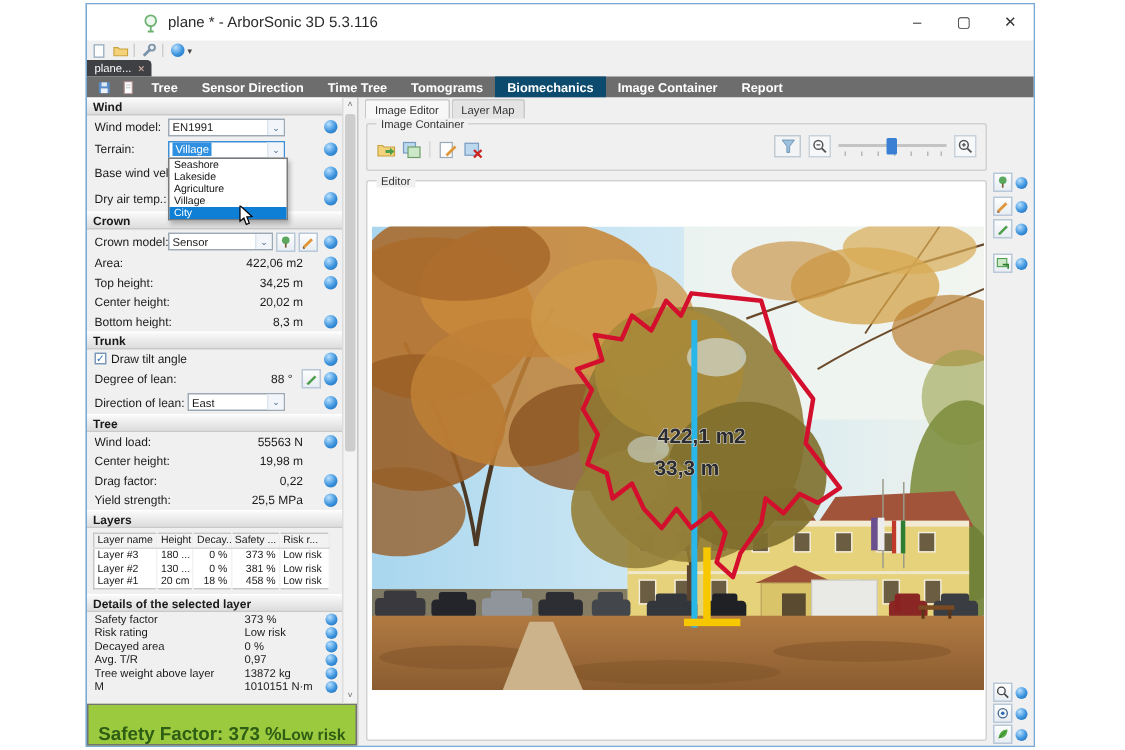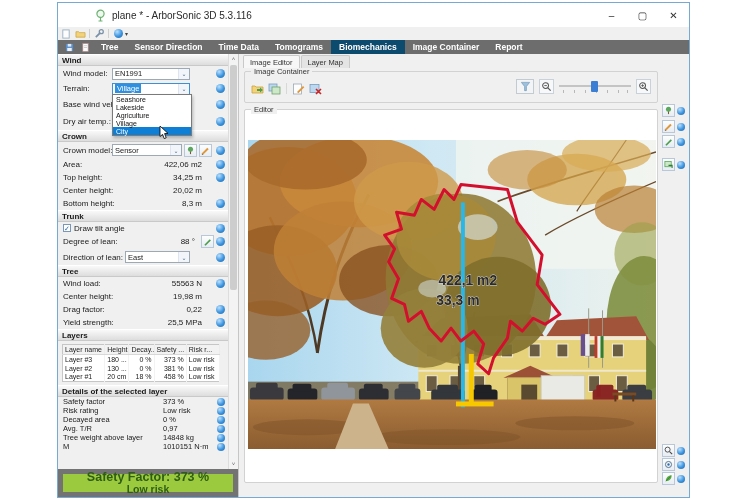--- a/index.html
+++ b/index.html
@@ -28,21 +28,21 @@
   .menu-item.active{background:#0c4a6e}
   
   .content{flex:1;display:flex;min-height:0}
   .leftpane{width:180px;display:flex;flex-direction:column;flex:0 0 auto}
   .lp-top{flex:1;display:flex;min-height:0}
   .sidebar{width:170px;position:relative;background:#f0f0f0;overflow:hidden}
   .scrollcol{width:10px;background:#f3f3f3;border-left:1px solid #ddd;position:relative}
   .sarr{position:absolute;left:0;width:100%;height:10px;display:flex;align-items:center;justify-content:center;font-size:6px;color:#666}
   .sarr.up{top:0}.sarr.down{bottom:0}
   .sthumb{position:absolute;left:1px;right:1px;top:11px;height:225px;background:#cdcdcd;border-radius:2px}
-  .banner{height:28px;background:#9cca3f;border:5px solid #737373;display:flex;flex-direction:column;align-items:center;justify-content:center;line-height:1.08}
+  .banner{height:28px;background:#9cca3f;border:1px solid #737373;display:flex;flex-direction:row;align-items:flex-end;justify-content:center;line-height:1.08}
   .banner .l1{font-size:12.5px;font-weight:bold;color:#2e5d14;white-space:nowrap}
   .banner .l2{font-size:10.5px;font-weight:bold;color:#2e5d14}
   
   .shead{height:12px;background:linear-gradient(#f9f9f9,#dddddd);border-top:1px solid #fff;border-bottom:1px solid #c9c9c9;font-size:8px;font-weight:bold;color:#1a1a1a;display:flex;align-items:center;padding-left:4px}
   .srow{display:flex;align-items:center;padding:0 3px 0 5px;font-size:8px;color:#1a1a1a;position:relative}
   .srow .lbl{white-space:nowrap;overflow:hidden}
   .srow .lblf{flex:0 0 49px;white-space:nowrap;overflow:hidden}
   .srow .fill{flex:1}
   .srow .val{margin-right:14px;white-space:nowrap}
   .hb{width:9px;height:9px;border-radius:50%;background:radial-gradient(circle at 35% 30%,#b8e0ff,#3c93dd 55%,#1c67b0);flex:0 0 auto}
@@ -126,39 +126,45 @@
             <circle cx="8" cy="3" r="2.2" fill="none" stroke="#7a92a8" stroke-width="1.4"></circle>
           </svg>
       </span>
       <span class="qt-sep"></span>
       <span class="qt-icon">
           <span class="hb" style="width:9px;height:9px"></span>
         </span>
       <span class="caret">▾</span>
     </div>
 
+    <div class="tabrow">
+      <div class="doctab">
+        <span>plane...</span>
+        <span class="x">✕</span>
+      </div>
+    </div>
 
     <div class="menubar">
       <span class="micon">
         <svg viewBox="0 0 10 10" width="9" height="9">
             <rect x="1" y="1" width="8" height="8" fill="#5a8ec9"></rect>
             <rect x="3" y="1" width="4" height="3" fill="#dfe9f4"></rect>
             <rect x="2.5" y="5.5" width="5" height="3.5" fill="#eef3f9"></rect>
           </svg>
       </span>
       <span class="micon">
         <svg viewBox="0 0 10 10" width="9" height="9">
             <rect x="2" y="0.5" width="6" height="9" fill="#fdfdfd" stroke="#b08a8a" stroke-width="0.8"></rect>
             <line x1="3.2" y1="3" x2="6.8" y2="3" stroke="#c0c0c0" stroke-width="0.8"></line>
             <line x1="3.2" y1="5" x2="6.8" y2="5" stroke="#c0c0c0" stroke-width="0.8"></line>
           </svg>
       </span>
       <span class="menu-item">Tree</span>
       <span class="menu-item">Sensor Direction</span>
-      <span class="menu-item">Time Data</span>
+      <span class="menu-item">Time Tree</span>
       <span class="menu-item">Tomograms</span>
       <span class="menu-item active">Biomechanics</span>
       <span class="menu-item">Image Container</span>
       <span class="menu-item">Report</span>
     </div>
 
     <div class="content">
 
       <div class="leftpane">
         <div class="lp-top">
@@ -352,21 +358,21 @@
               <span class="dval">0 %</span>
               <span class="hb"></span>
             </div>
             <div class="drow">
               <span class="dlbl">Avg. T/R</span>
               <span class="dval">0,97</span>
               <span class="hb"></span>
             </div>
             <div class="drow">
               <span class="dlbl">Tree weight above layer</span>
-              <span class="dval">14848 kg</span>
+              <span class="dval">13872 kg</span>
               <span class="hb"></span>
             </div>
             <div class="drow">
               <span class="dlbl">M</span>
               <span class="dval">1010151 N·m</span>
               <span class="hb"></span>
             </div>
 
             <div class="ddlist">
               <div class="dditem">Seashore</div>

